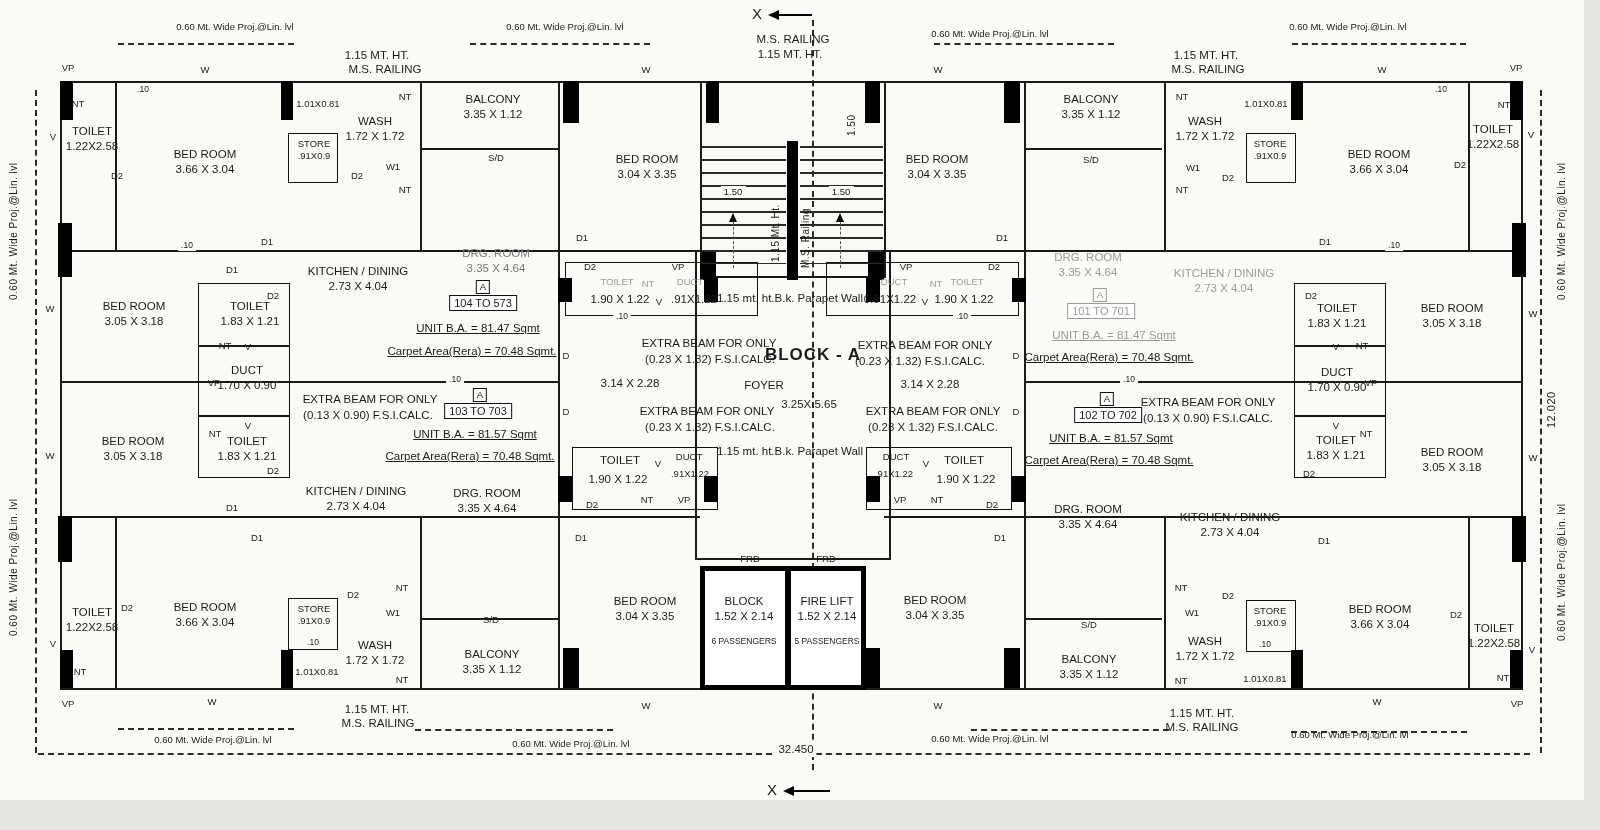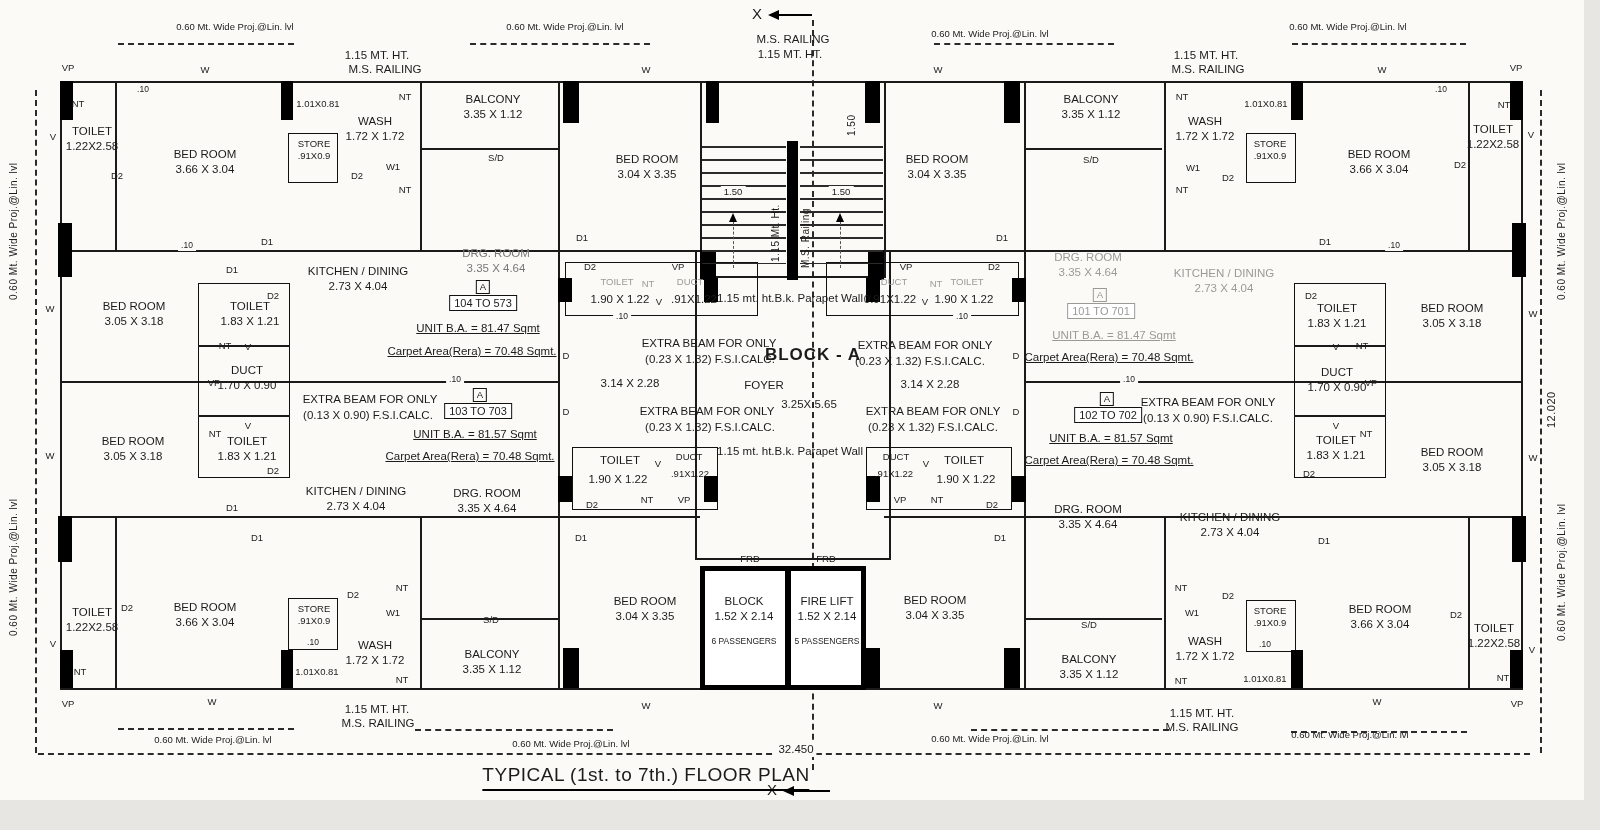--- a/index.html
+++ b/index.html
@@ -519,18 +519,17 @@
   <span class="vt" style="left:1556px;top:120px;height:180px">0.60 Mt. Wide Proj.@Lin. lvl</span>
   <span class="vt" style="left:1556px;top:436px;height:205px">0.60 Mt. Wide Proj.@Lin. lvl</span>
   <span class="vt wsbg" style="left:1542px;top:348px;height:80px;font-size:11px">12.020</span>
   <span class="lbl wsbg" style="left:796px;top:742px">32.450</span>
 
   <span class="lbl sm" style="left:213px;top:734px">0.60 Mt. Wide Proj.@Lin. lvl</span>
   <span class="lbl sm" style="left:571px;top:738px">0.60 Mt. Wide Proj.@Lin. lvl</span>
   <span class="lbl sm" style="left:990px;top:733px">0.60 Mt. Wide Proj.@Lin. lvl</span>
   <span class="lbl sm" style="left:1350px;top:729px">0.60 Mt. Wide Proj.@Lin. lvl</span>
 
-  <span class="title" style="left:646px;top:764px">TYPICAL (1st. to 7th.) FLOOR PLAN</span>
 
   <div class="gr" style="left:1584px;top:0;width:16px;height:830px"></div>
   <div class="gr" style="left:0;top:800px;width:1600px;height:30px"></div>
 
 </div>
 
 </body></html>

